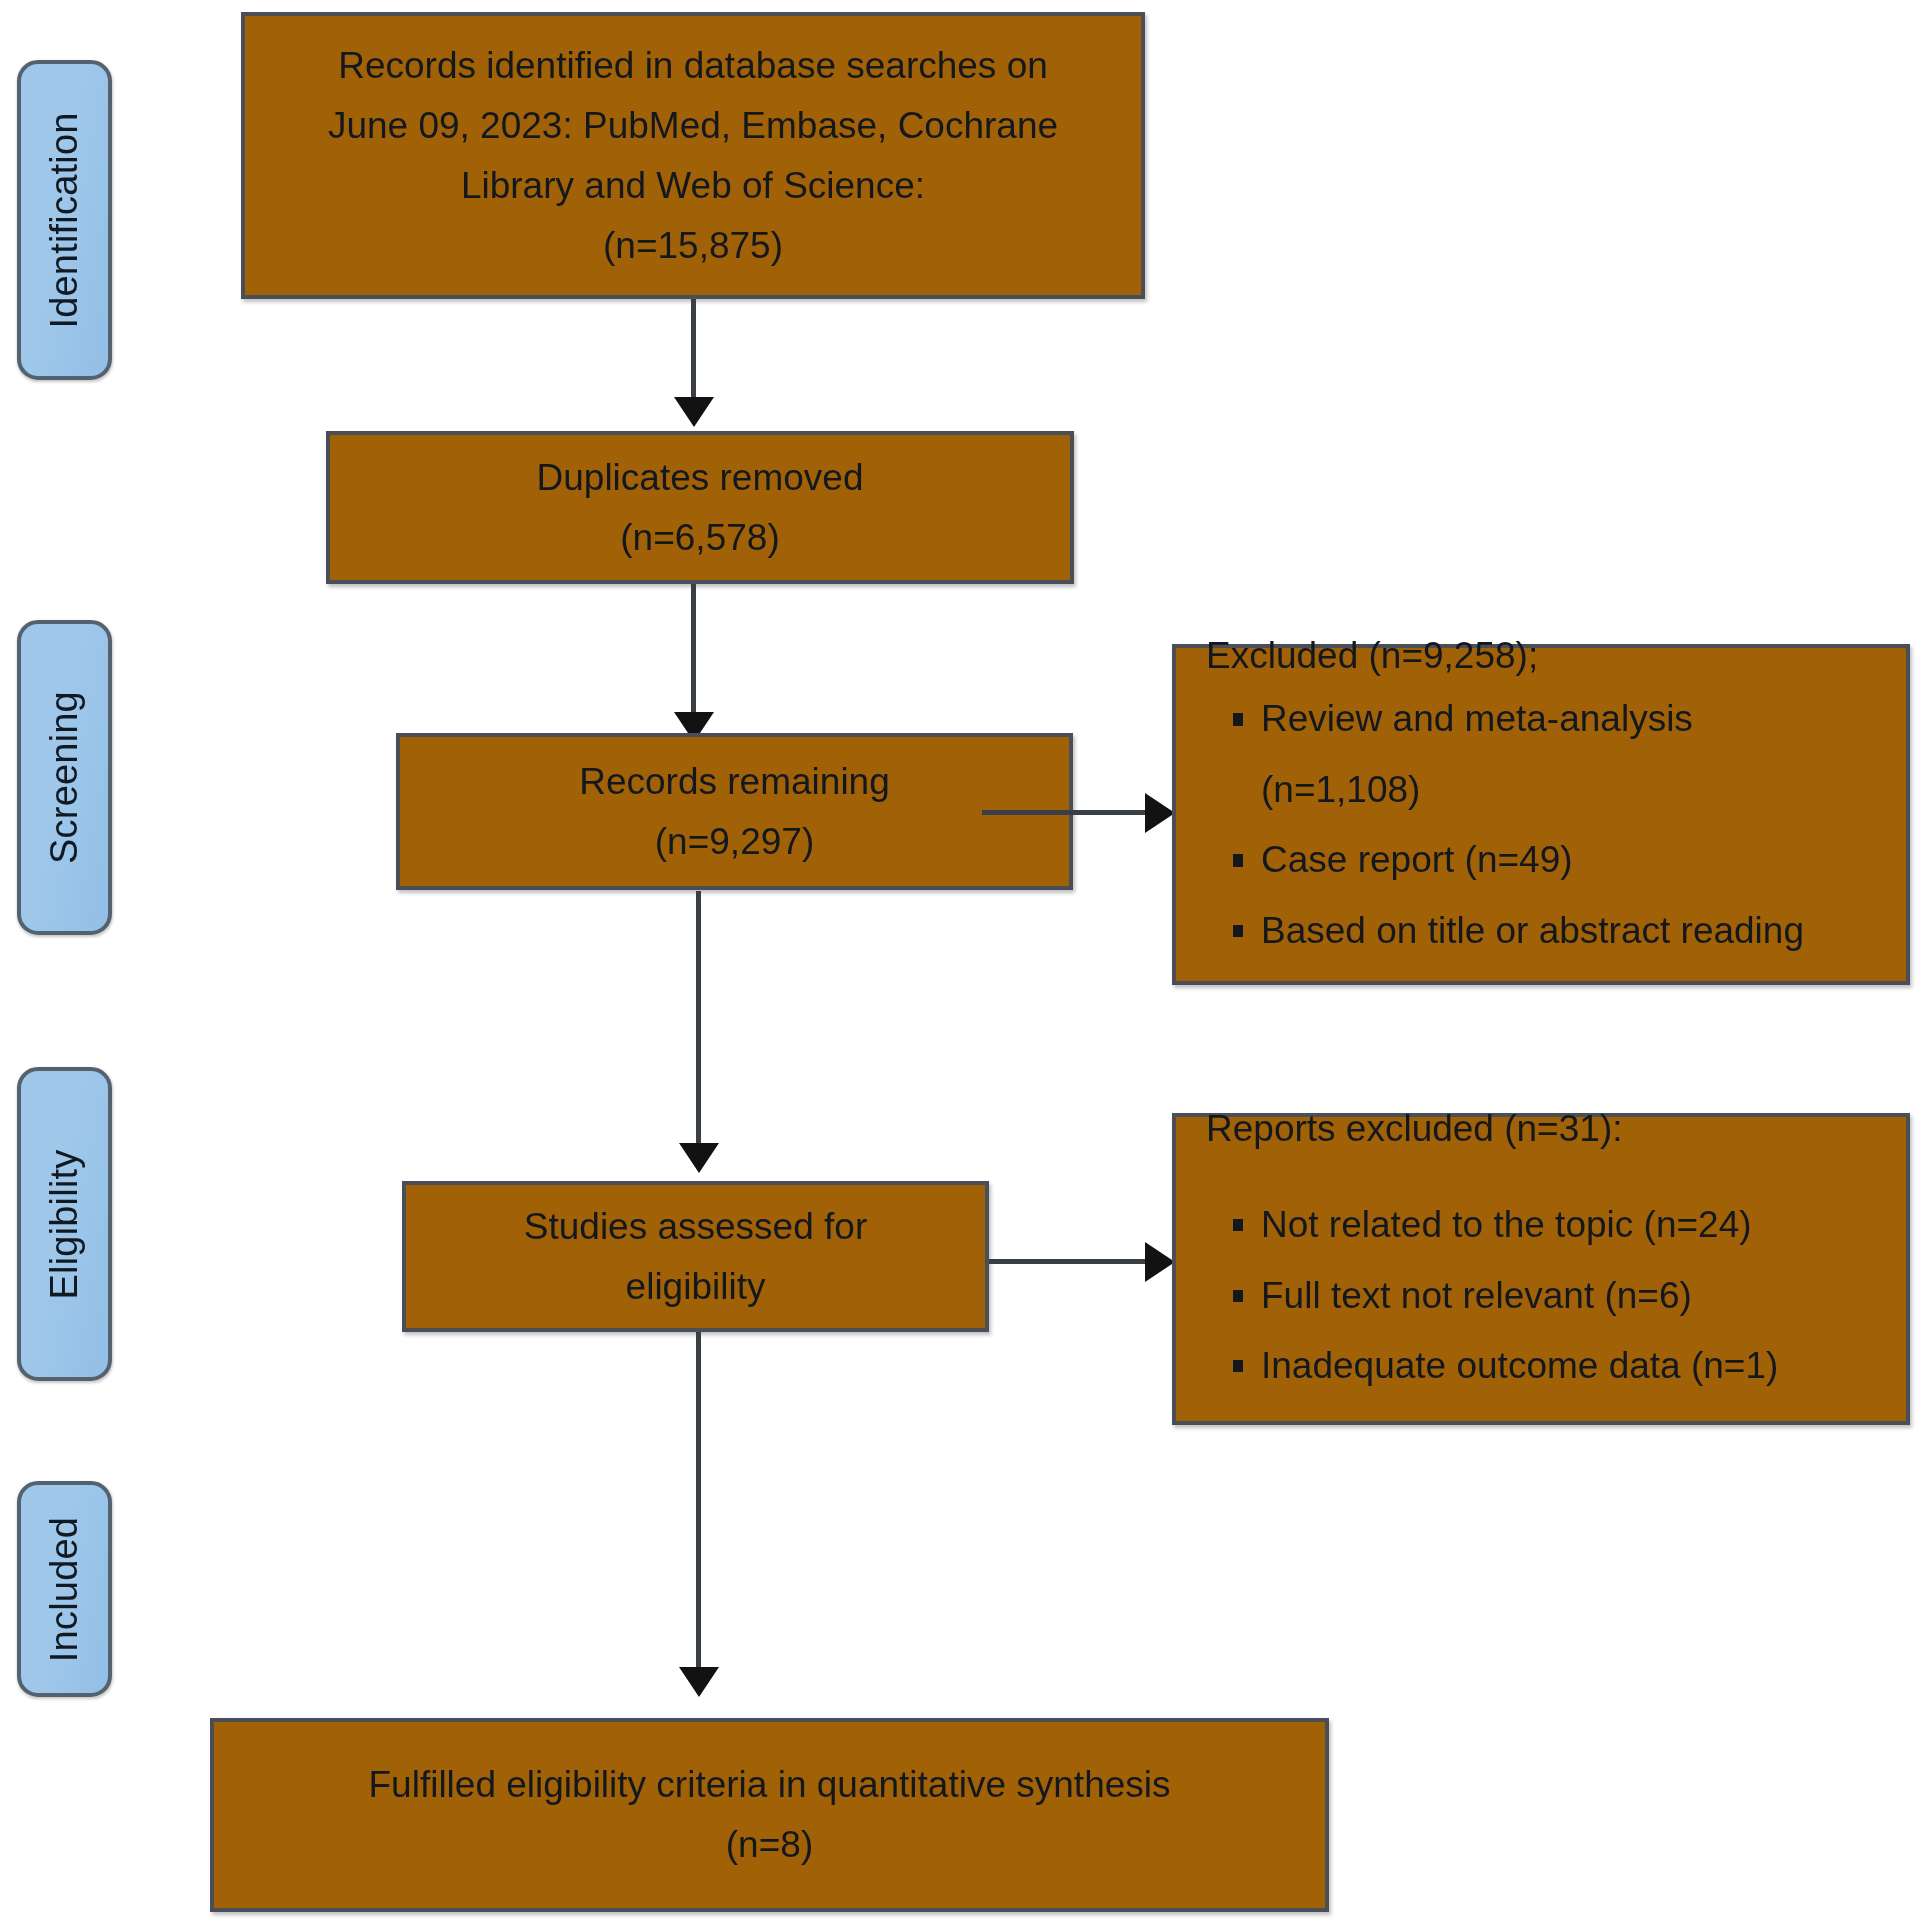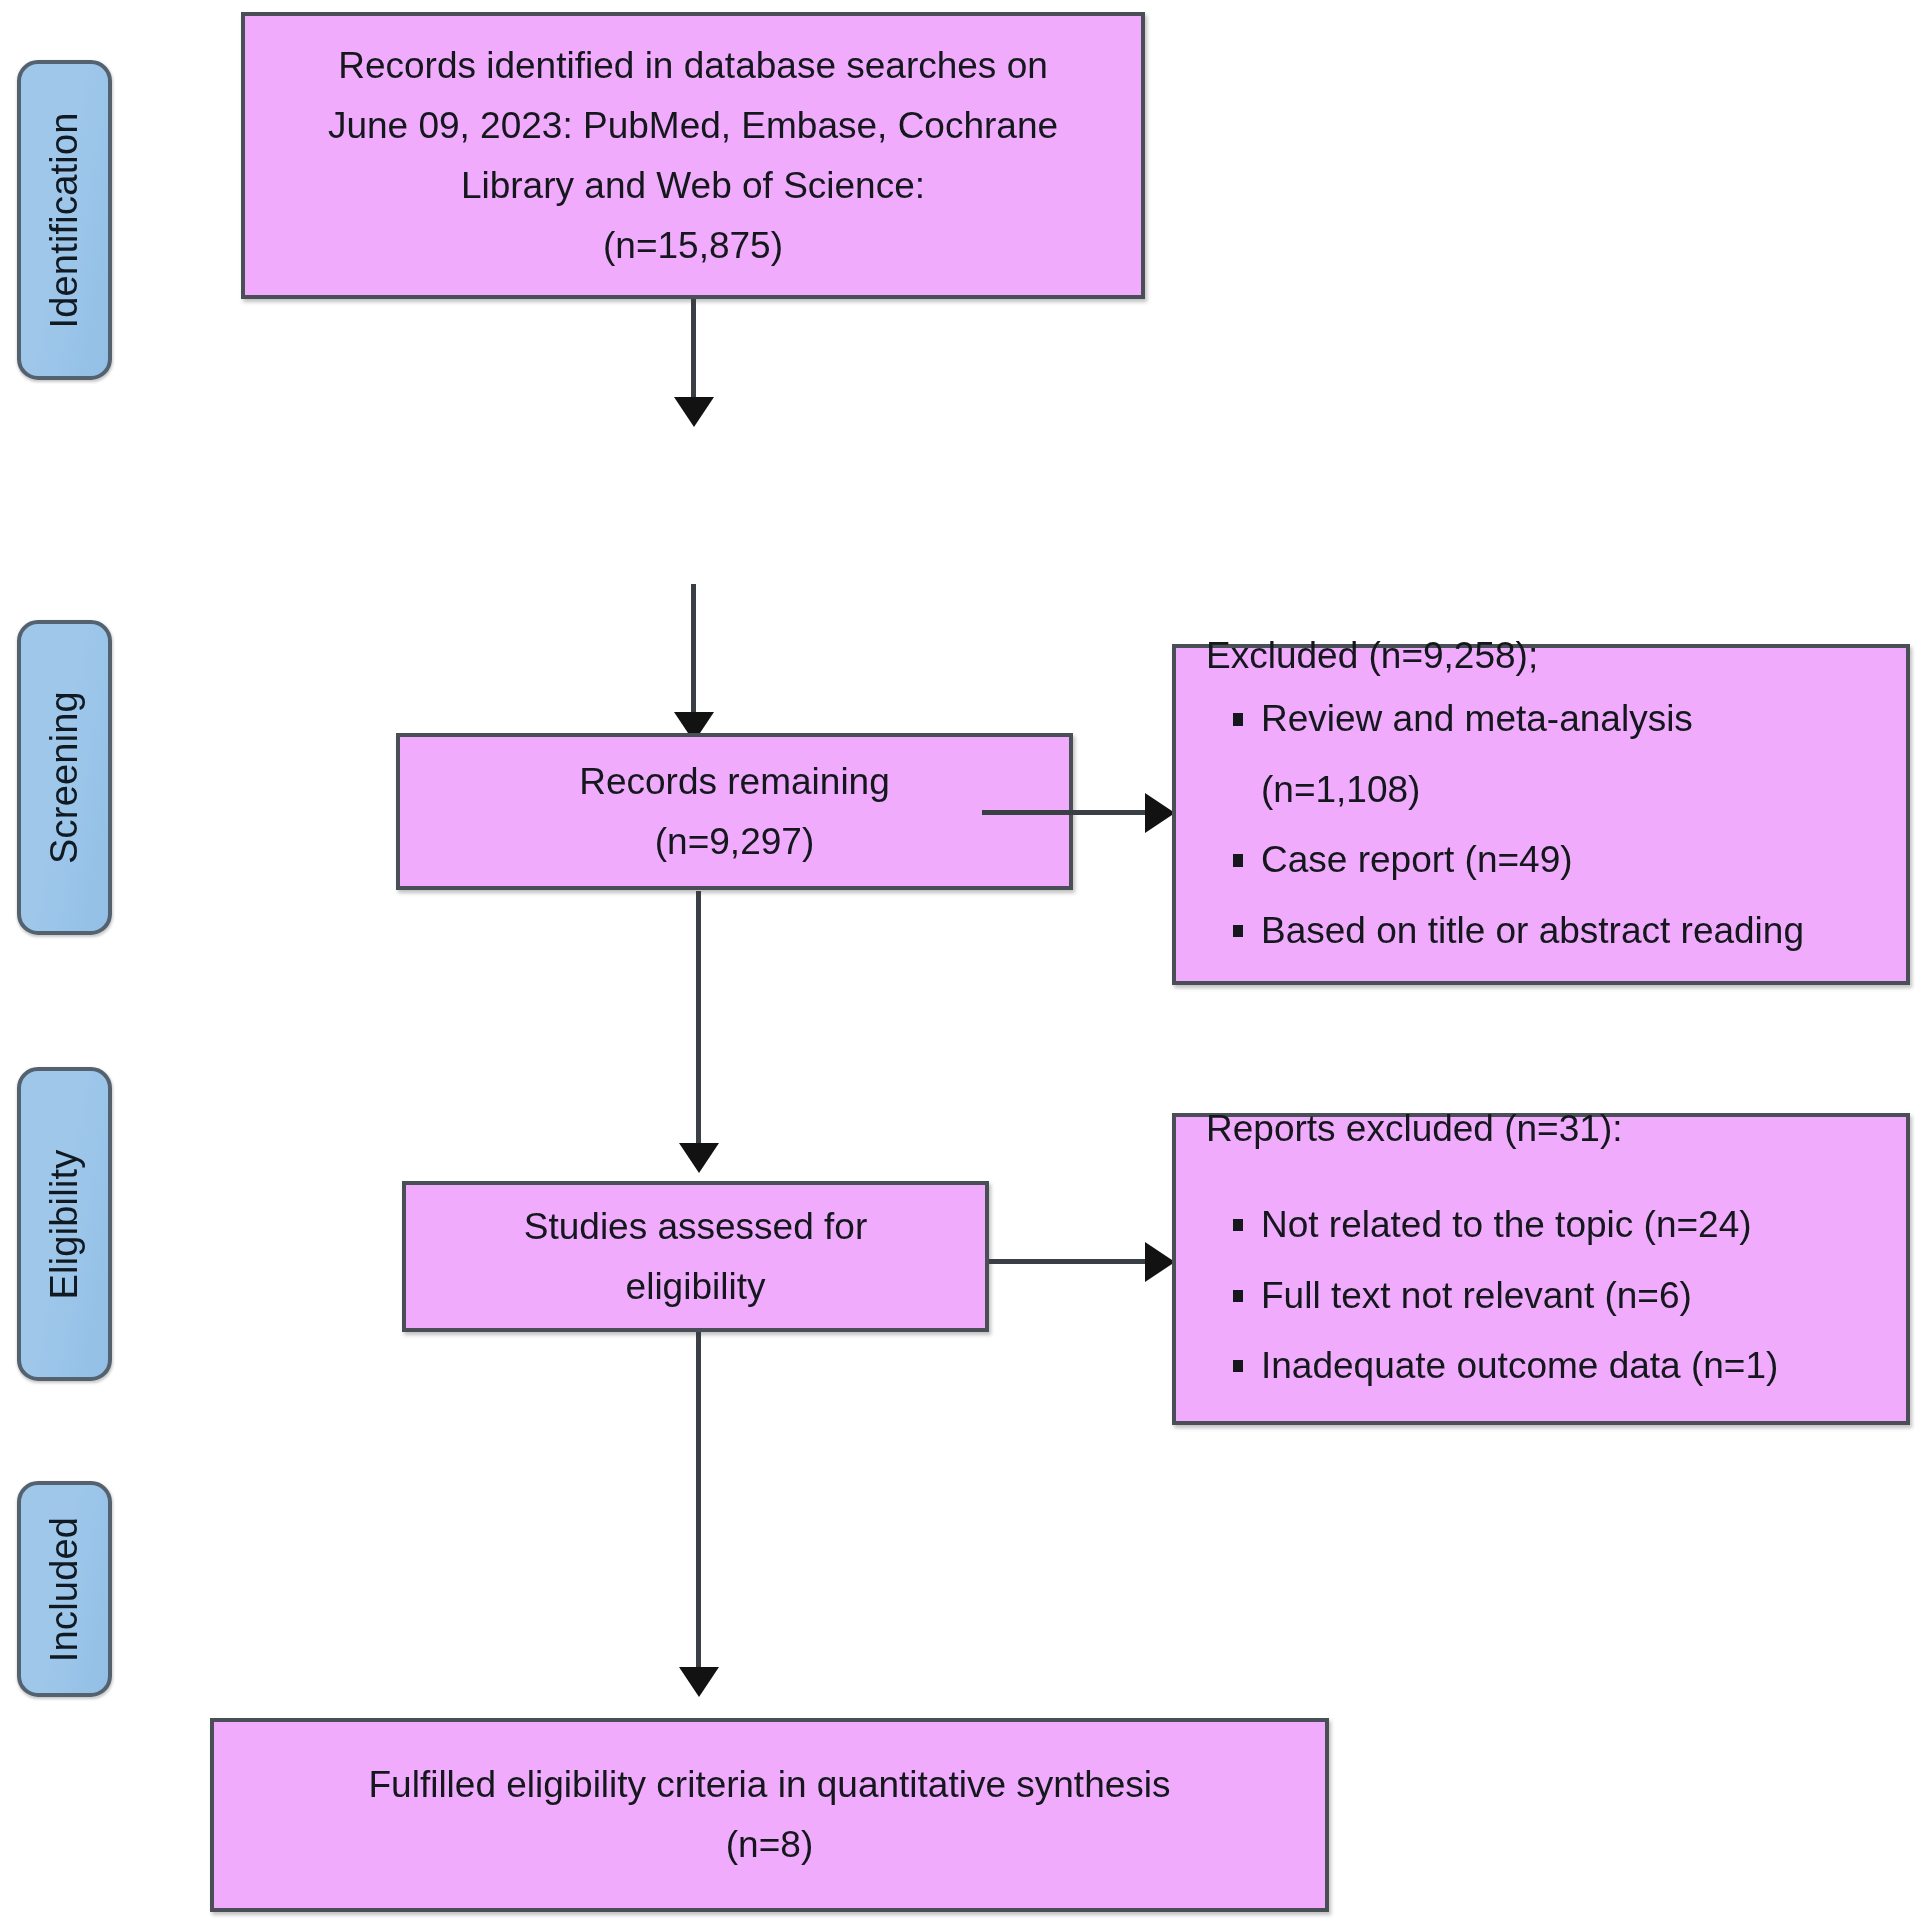--- a/index.html
+++ b/index.html
@@ -33,21 +33,21 @@
     white-space: nowrap;
     font-size: 38px;
     color: #111a22;
     letter-spacing: 0.2px;
   }
 
   
   .box {
     position: absolute;
     box-sizing: border-box;
-    background: #f0abfc;
+    background: #a16207;
     border: 4.7px solid #4a4f57;
     box-shadow: 1.9px 2.8px 3.8px rgba(0,0,0,0.25);
     display: flex;
     flex-direction: column;
     justify-content: center;
   }
   .box.center {
     align-items: center;
     text-align: center;
   }
@@ -145,20 +145,24 @@
   <div class="box center" style="left:241px; top:12.3px; width:904px; height:287px;">
     <div class="box-line">Records identified in database searches on</div>
     <div class="box-line">June 09, 2023: PubMed, Embase, Cochrane</div>
     <div class="box-line">Library and Web of Science:</div>
     <div class="box-line">(n=15,875)</div>
   </div>
 
   <div class="vline" style="left:691px; top:299px; width:4.7px; height:104px;"></div>
   <div class="arrow-down" style="left:674px; top:397px;"></div>
 
+  <div class="box center" style="left:326px; top:431px; width:748px; height:153px;">
+    <div class="box-line">Duplicates removed</div>
+    <div class="box-line">(n=6,578)</div>
+  </div>
 
   <div class="vline" style="left:691px; top:584px; width:4.7px; height:135px;"></div>
   <div class="arrow-down" style="left:674px; top:712px;"></div>
 
   <div class="box center" style="left:396px; top:733px; width:677px; height:157px;">
     <div class="box-line">Records remaining</div>
     <div class="box-line">(n=9,297)</div>
   </div>
 
   <div class="hline" style="left:982px; top:810px; width:175px; height:4.7px;"></div>

